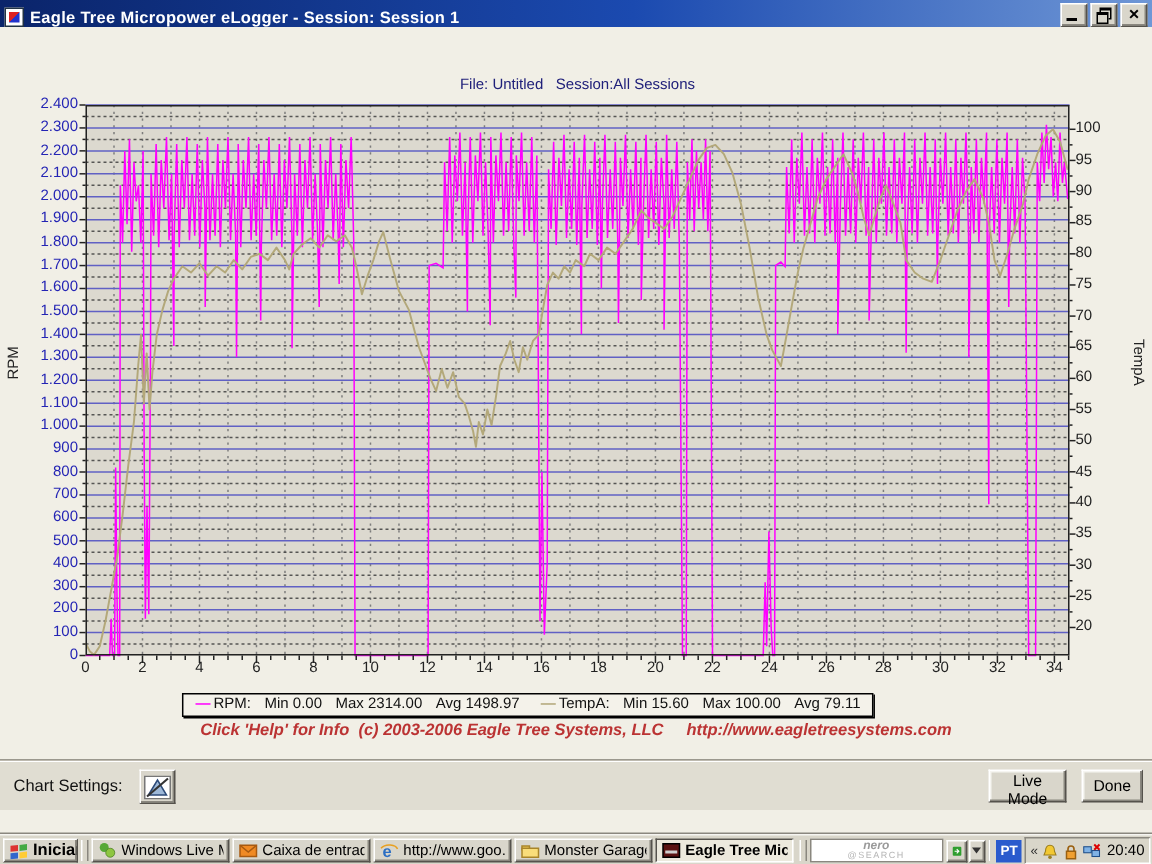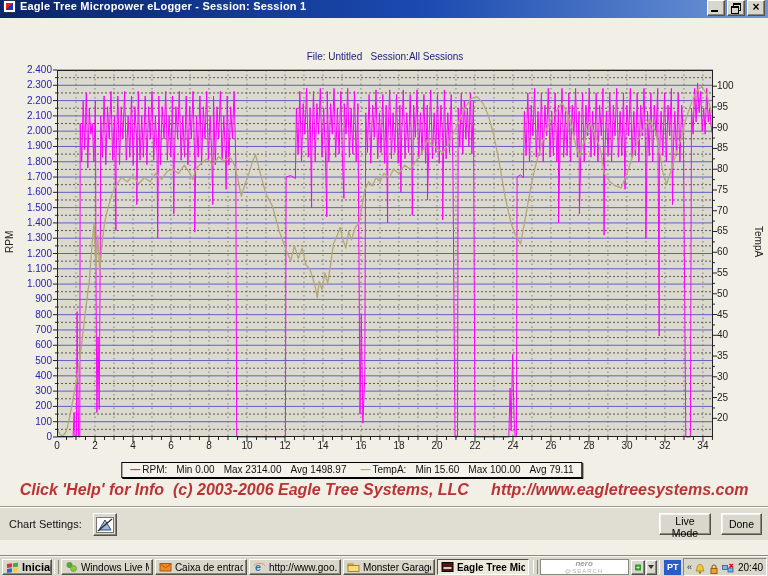--- a/index.html
+++ b/index.html
@@ -3,21 +3,21 @@
 <meta charset="utf-8">
 <style>
   html,body { margin:0; padding:0; background:#3a6ea5; }
   #root { position:relative; width:768px; height:576px; overflow:hidden;
           font-family:"Liberation Sans", sans-serif; background:#f1efe6; }
   .pre { white-space:pre; }
 
   
   .titlebar { position:absolute; left:0; top:0; width:768px; height:18px;
     background:linear-gradient(90deg,#0a246a 0%,#1b4ab0 55%,#6f97d6 100%);
-    display:flex; align-items:flex-start; }
+    display:flex; align-items:flex-end; }
   .app-icon { width:13px; height:13px; margin:0 4px 0 3px; background:#fff;
     border:1px solid #234; box-sizing:border-box; position:relative; }
   .app-icon::after { content:""; position:absolute; left:2px; top:2px; width:7px; height:7px;
     background:linear-gradient(135deg,#d22 50%,#23c 50%); }
   .title-text { color:#fff; font-size:11px; font-weight:bold; letter-spacing:.2px; }
   .win-btns { margin-left:auto; display:flex; gap:2px; padding-right:3px; }
   .win-btn { width:16px; height:14px; background:#d9d6cb; border:1px solid;
     border-color:#fff #55524c #55524c #fff; box-shadow:inset -1px -1px 0 #8a877f;
     position:relative; font-size:9px; text-align:center; line-height:12px; color:#000; }
   .glyph-min::after { content:""; position:absolute; left:3px; bottom:3px; width:7px; height:2px; background:#000; }
@@ -50,21 +50,21 @@
   .minutes-label { position:absolute; left:250px; top:419px; width:440px; text-align:center;
     font-size:10px; color:#222; }
   .legend { position:absolute; left:50%; top:428px; transform:translateX(-50%);
     background:#f4f2ea; border:1px solid #000; box-shadow:1px 1px 0 #000;
     padding:1px 8px; font-size:10px; line-height:12px; color:#111; display:flex; align-items:center; }
   .legend .dash { font-weight:bold; margin-right:2px; }
   .legend .stat { margin-left:9px; }
   .legend .series2 { margin-left:14px; display:flex; align-items:center; }
   .legend .series1 { display:flex; align-items:center; }
   .footer-note { position:absolute; left:0; top:447px; width:768px; text-align:center;
-    font-size:16px; font-style:italic; font-weight:bold; color:#bb3333; }
+    font-size:11px; font-style:italic; font-weight:bold; color:#bb3333; }
 
   
   .bottom-panel { position:absolute; left:0; top:506px; width:768px; height:33px; background:#e0ddd2;
     border-top:1px solid #9b988e; box-shadow:inset 0 1px 0 #fff; }
   .cs-label { position:absolute; left:9px; top:11px; font-size:11px; color:#111; }
   .icon-btn { position:absolute; left:93px; top:6px; width:22px; height:21px; background:#d9d6cb;
     border:1px solid; border-color:#fff #55524c #55524c #fff; box-shadow:inset -1px -1px 0 #8a877f;
     display:flex; align-items:center; justify-content:center; }
   .push-btn { position:absolute; background:#d9d6cb; border:1px solid;
     border-color:#fff #55524c #55524c #fff; box-shadow:inset -1px -1px 0 #8a877f, inset 1px 1px 0 #f6f5f1;

